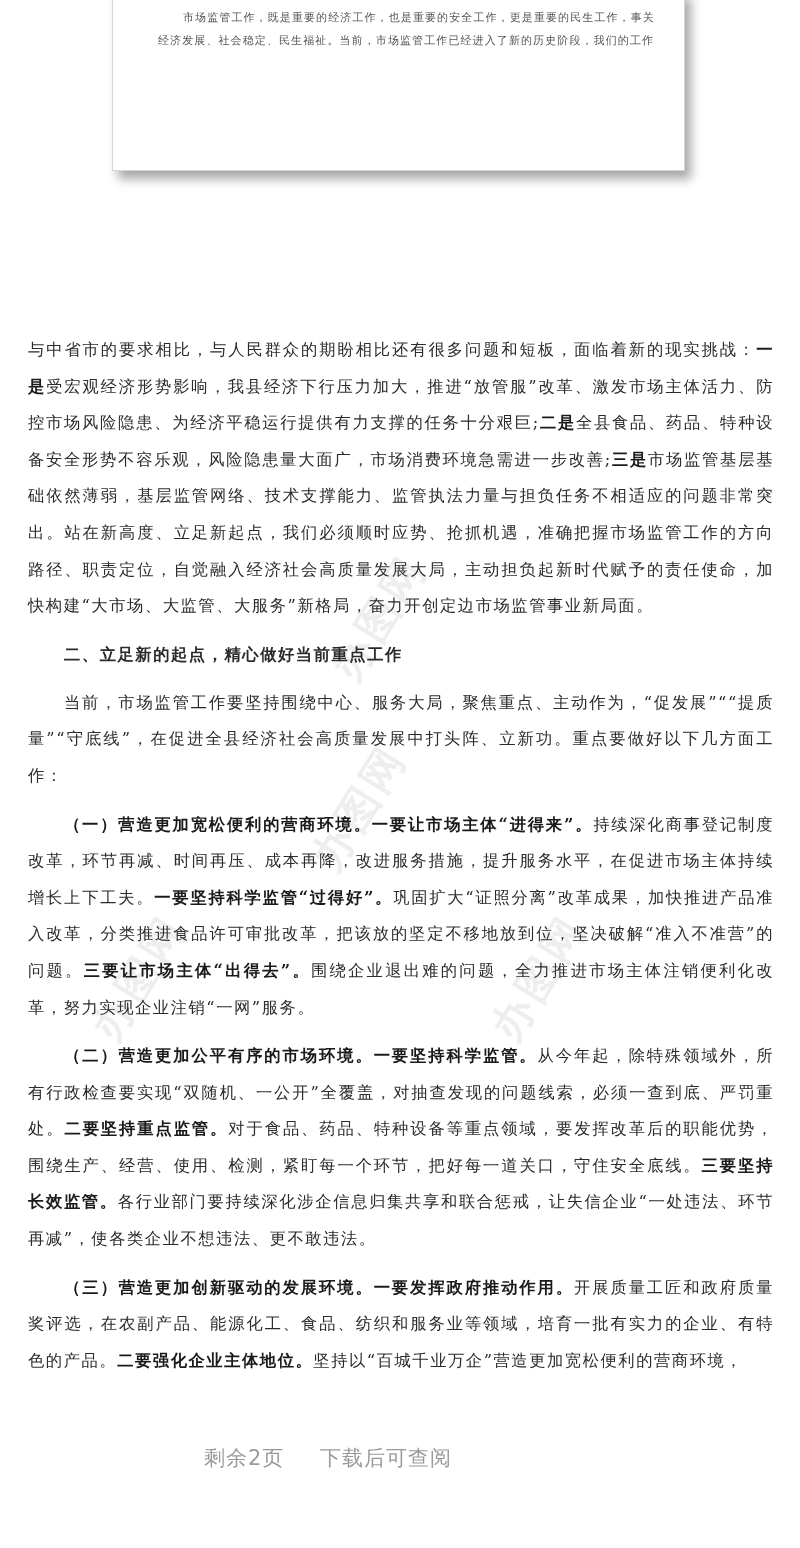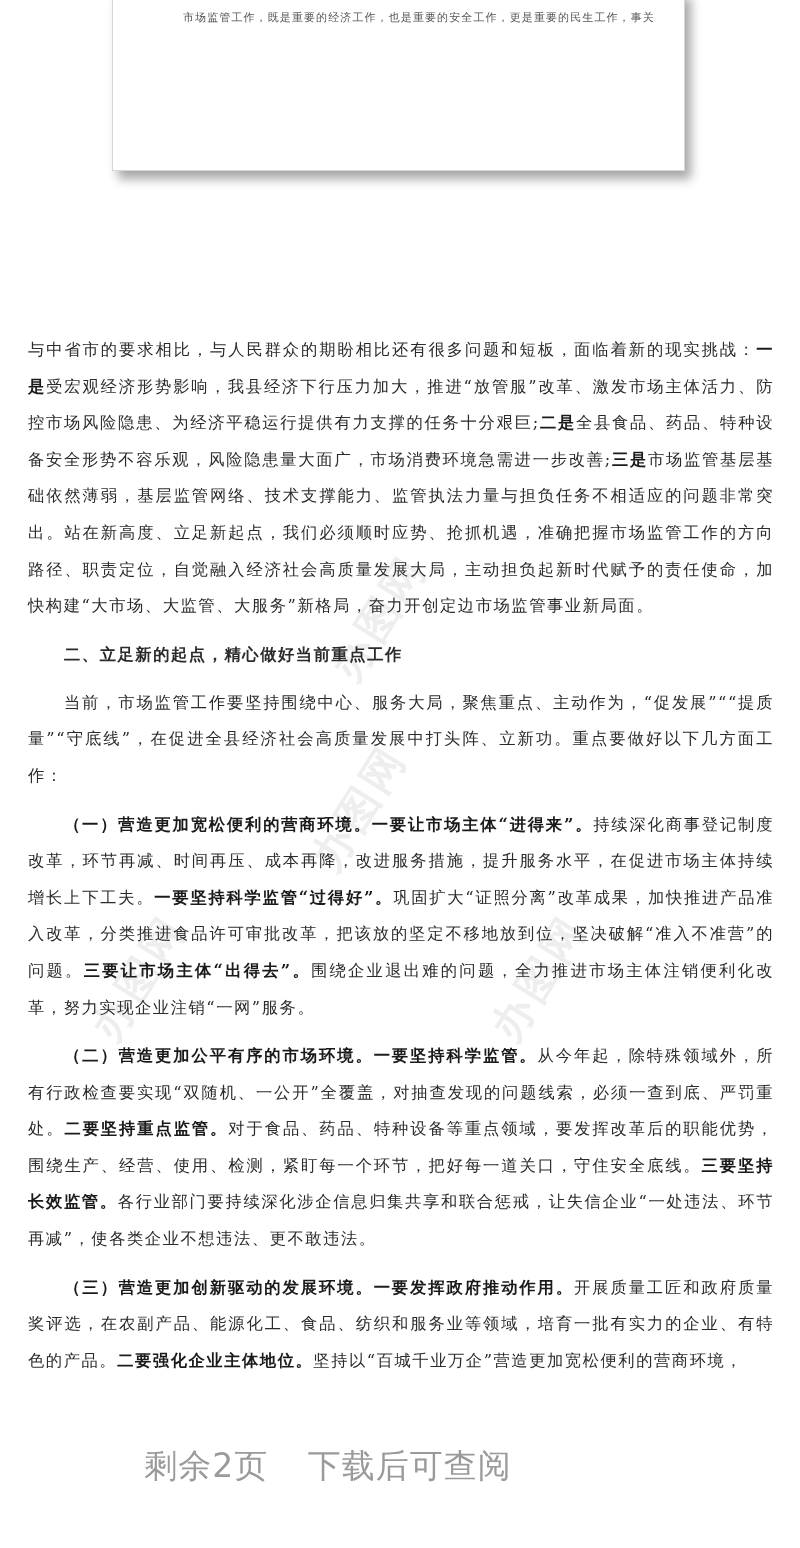--- a/index.html
+++ b/index.html
@@ -43,29 +43,30 @@
     letter-spacing: 4px;
   }
   .wm1 { left: 310px; top: 590px; }
   .wm2 { left: 290px; top: 780px; }
   .wm3 { left: 70px;  top: 950px; }
   .wm4 { left: 470px; top: 950px; }
 
   .more-banner {
     position: absolute; left: 0; top: 1444px; width: 656px; text-align: center;
     font-family: "DejaVu Sans", "Liberation Sans", sans-serif;
-    font-size: 33px; color: #9a9a9a; letter-spacing: 1px;
+    font-size: 21px; color: #9a9a9a; letter-spacing: 1px;
   }
   .more-banner span { margin: 0 14px; }
 </style>
 </head>
 <body>
 
 <div class="page-card">
   <p class="l1">市场监管工作，既是重要的经济工作，也是重要的安全工作，更是重要的民生工作，事关</p>
+  <p class="l2">经济发展、社会稳定、民生福祉。当前，市场监管工作已经进入了新的历史阶段，我们的工作</p>
 </div>
 
 <div class="watermark wm1">办图网</div>
 <div class="watermark wm2">办图网</div>
 <div class="watermark wm3">办图网</div>
 <div class="watermark wm4">办图网</div>
 
 <div class="doc">
   <p><span>与中省市的要求相比，与人民群众的期盼相比还有很多问题和短板，面临着新的现实挑战：</span><b>一是</b><span>受宏观经济形势影响，我县经济下行压力加大，推进“放管服”改革、激发市场主体活力、防控市场风险隐患、为经济平稳运行提供有力支撑的任务十分艰巨;</span><b>二是</b><span>全县食品、药品、特种设备安全形势不容乐观，风险隐患量大面广，市场消费环境急需进一步改善;</span><b>三是</b><span>市场监管基层基础依然薄弱，基层监管网络、技术支撑能力、监管执法力量与担负任务不相适应的问题非常突出。站在新高度、立足新起点，我们必须顺时应势、抢抓机遇，准确把握市场监管工作的方向路径、职责定位，自觉融入经济社会高质量发展大局，主动担负起新时代赋予的责任使命，加快构建“大市场、大监管、大服务”新格局，奋力开创定边市场监管事业新局面。</span></p>
   <p class="heading gap">二、立足新的起点，精心做好当前重点工作</p>

